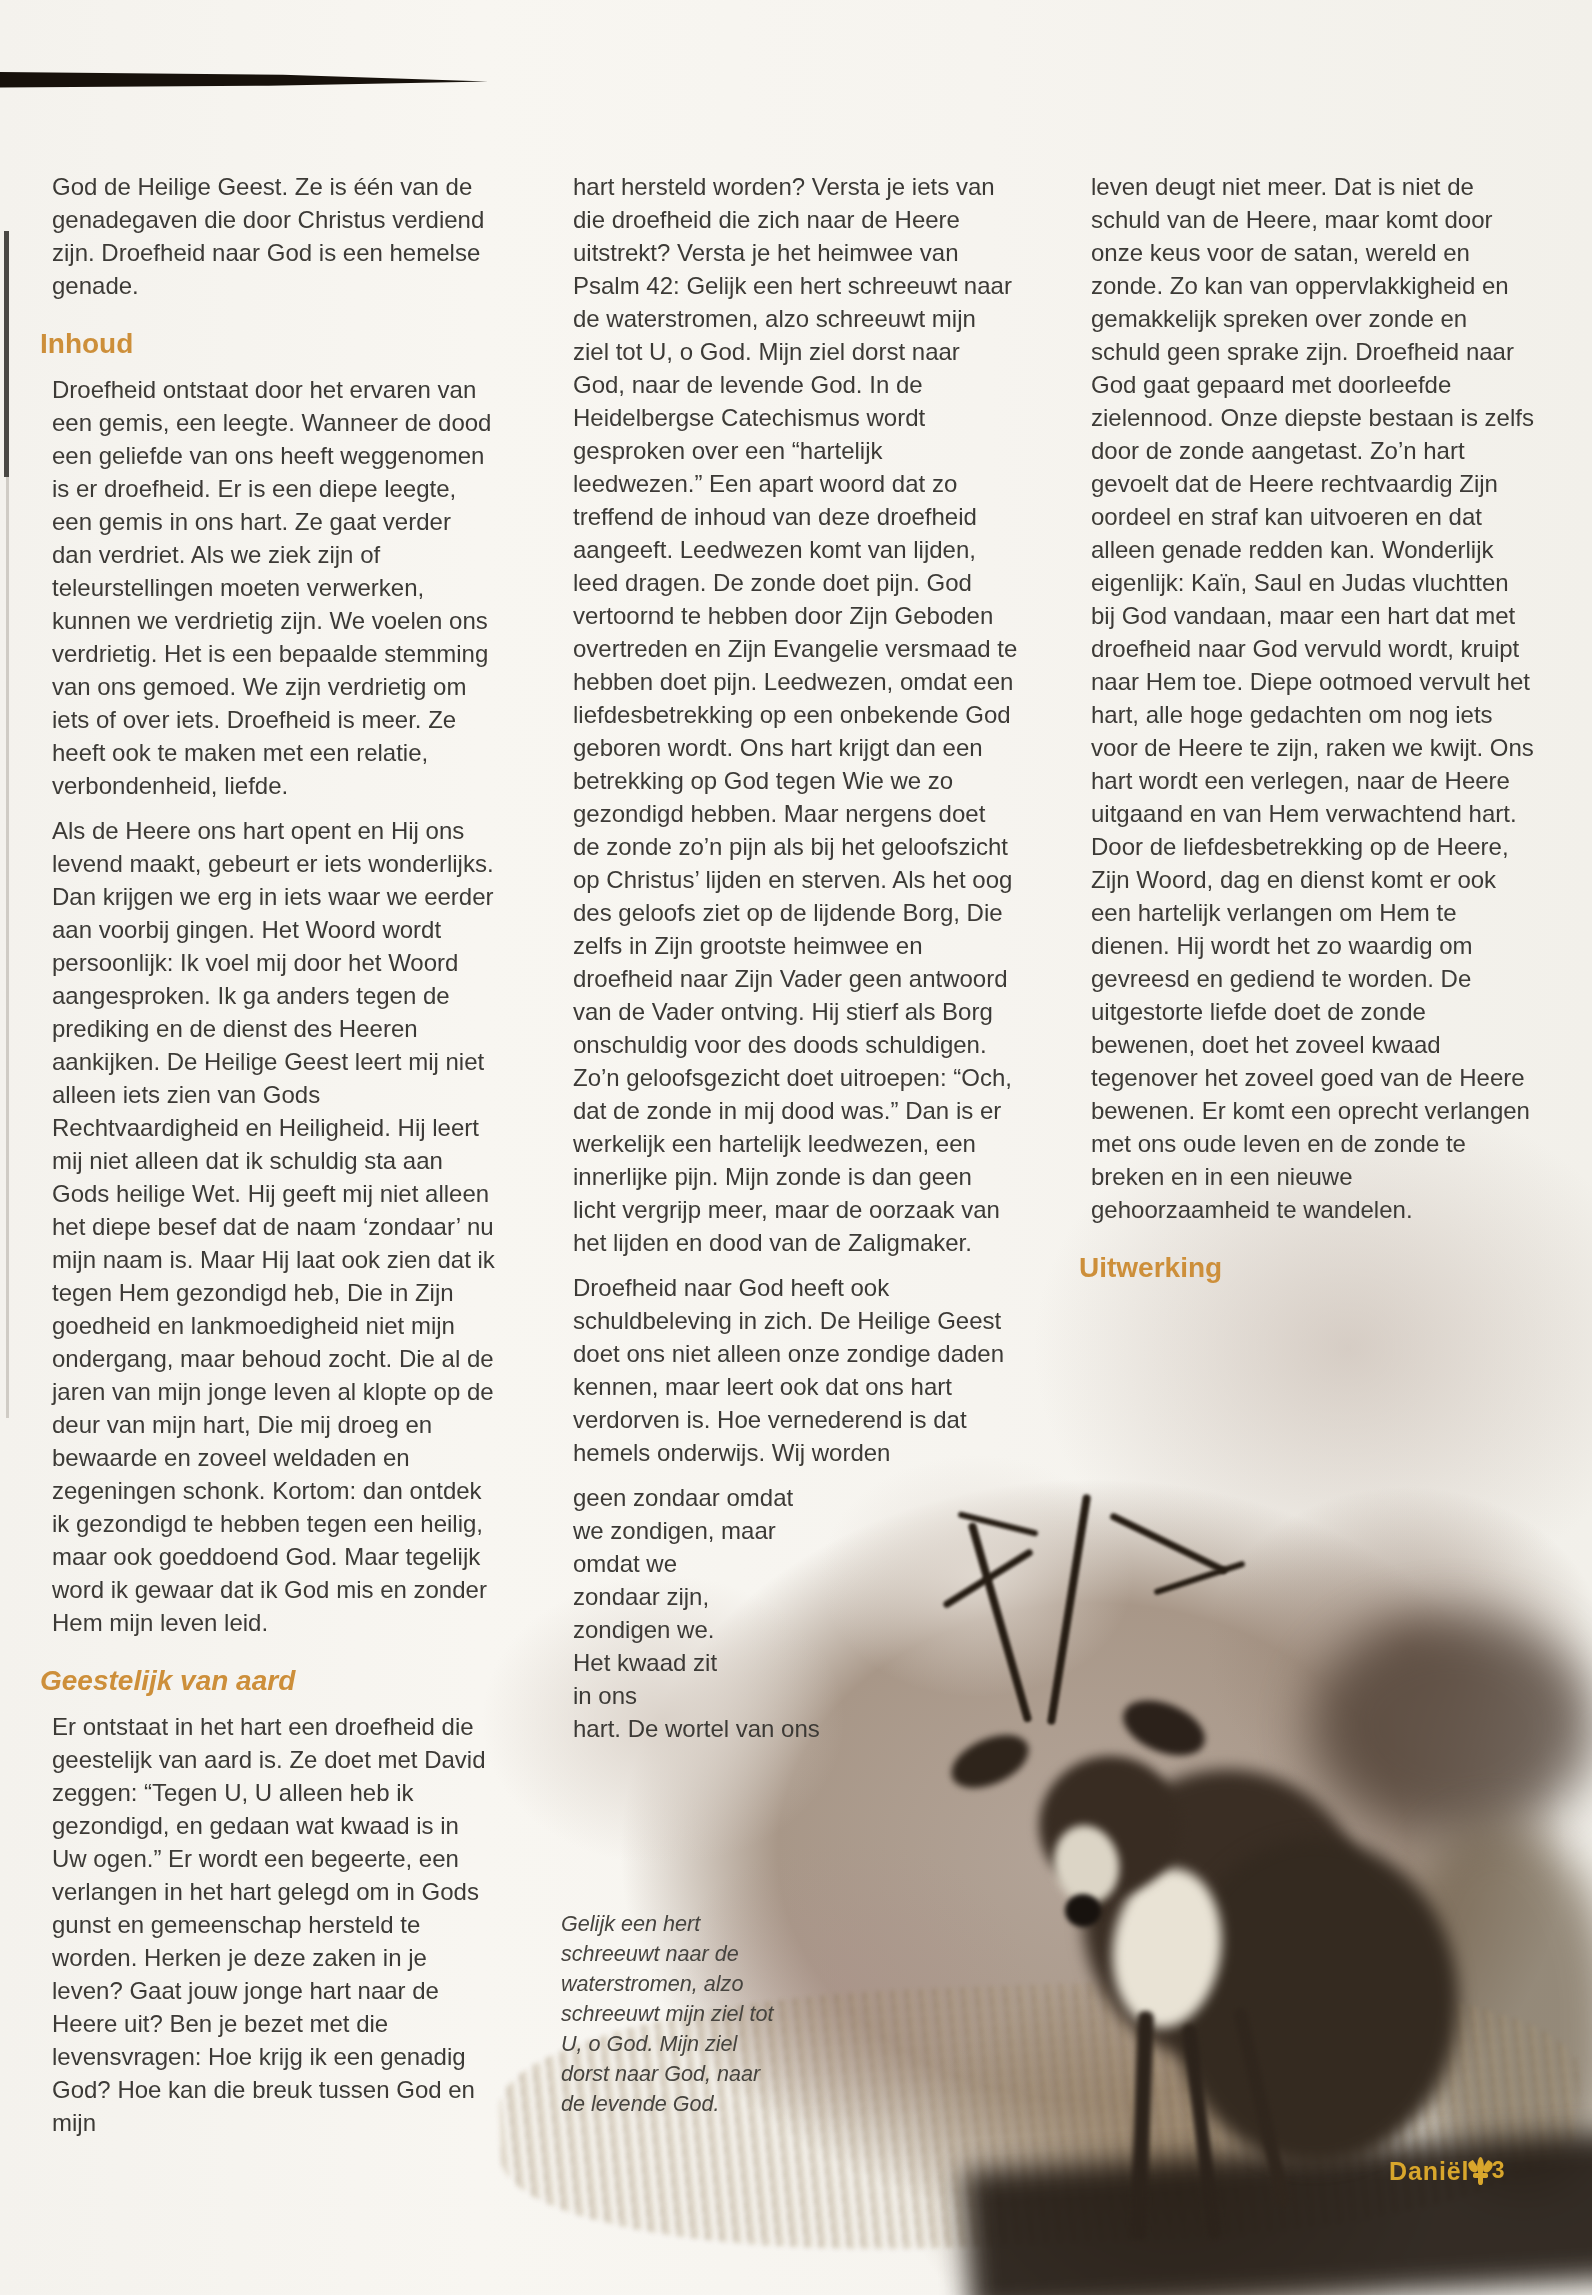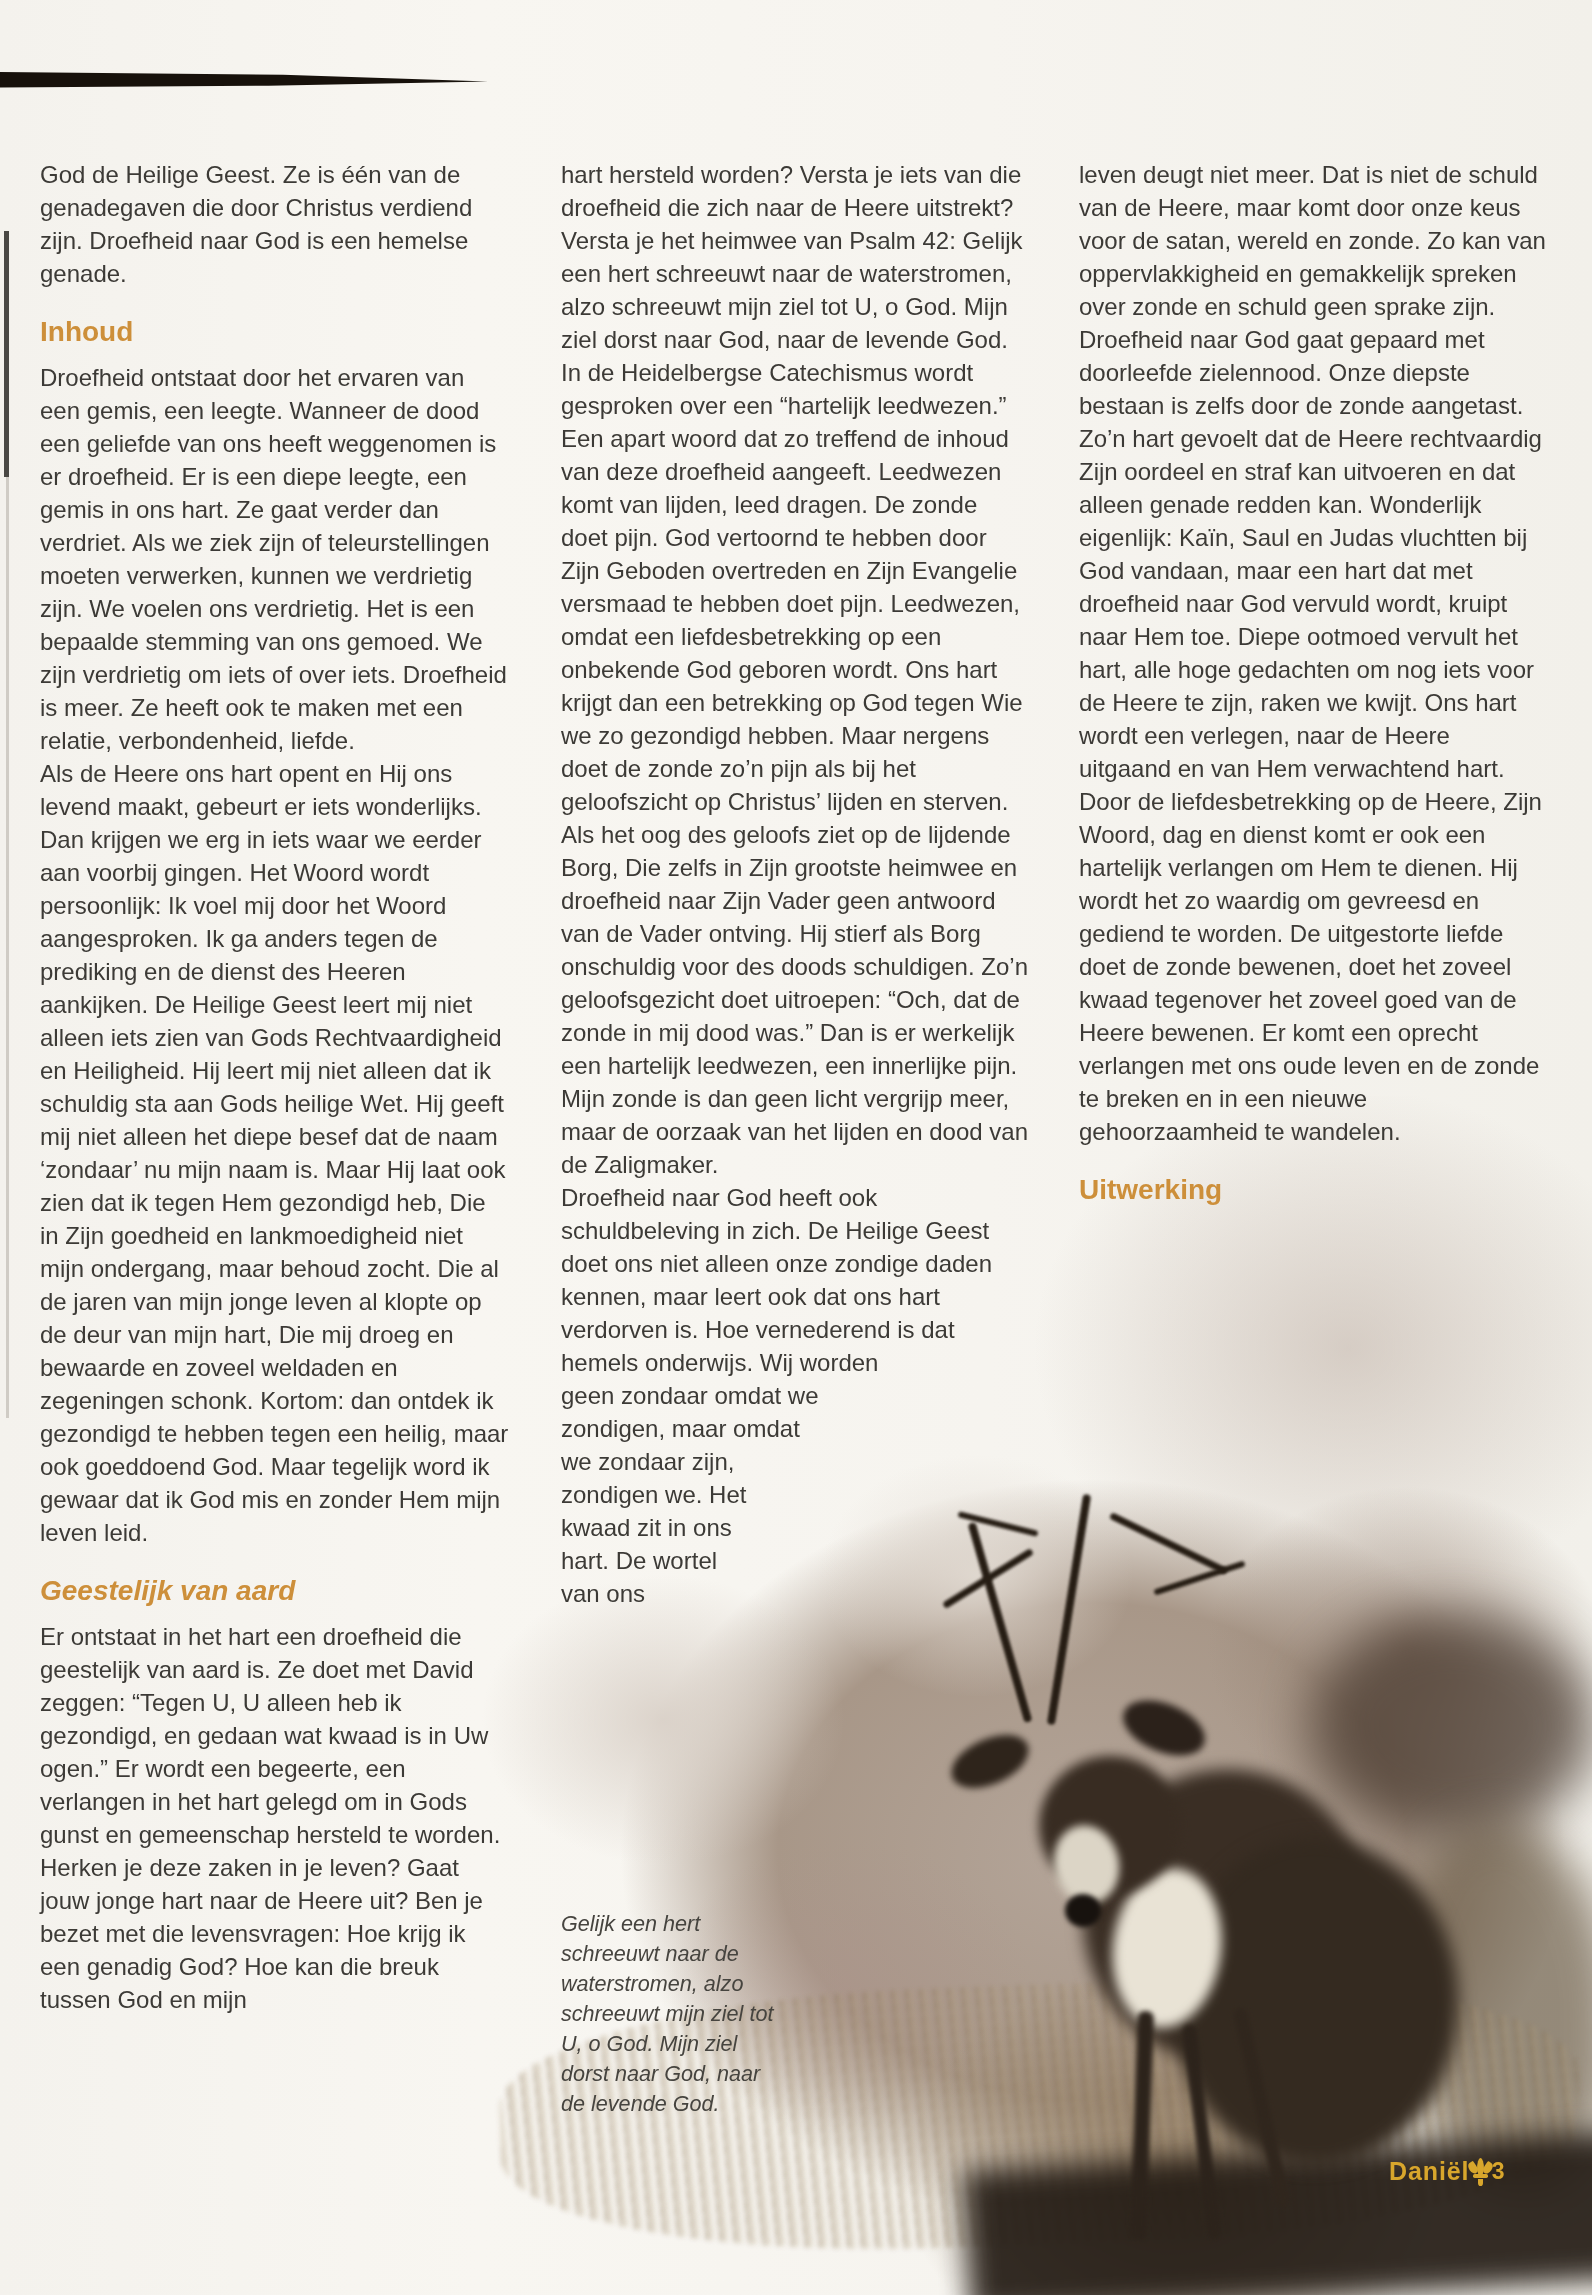--- a/index.html
+++ b/index.html
@@ -11,21 +11,21 @@
   }
   
   .topbar{position:absolute;left:0;top:72px;width:488px;height:15.5px;background:var(--bar,#17110b);
     clip-path:polygon(0 0,58% 18%,100% 62%,55% 88%,0 100%);}
   
   .edge-dark{position:absolute;left:4.3px;top:231px;width:5.2px;height:246px;background:#2c2a26;opacity:.85;}
   .edge-soft{position:absolute;left:6px;top:477px;width:2.6px;height:941px;background:#8b867c;opacity:.35;}
 
   .col{position:absolute;top:158px;width:469px;font-size:24px;line-height:33px;z-index:2;}
   #col1{left:40px;} #col2{left:561px;} #col3{left:1079px;}
-  .col p{margin:0;text-align:left;}
+  .col p{margin:12px;text-align:left;}
   .h{color:var(--accent,#cd8f3a);font-weight:bold;font-size:28px;line-height:31px;margin:26px 0 14px 0;}
   .h.hitalic{font-style:italic;}
   .it{}
 
   
   .sp-r{float:right;clear:right;height:33px;}
   .sp-l{float:left;clear:left;height:33px;}
   .wrap3{width:436px;margin-left:33px;text-align:right;}
 
   .caption{position:absolute;left:561px;top:1909px;width:220px;z-index:3;
@@ -63,21 +63,21 @@
   .nose{left:634px;top:798px;width:36px;height:33px;background:#17120e;border-radius:50%;filter:blur(2.6px);}
   .body1{left:652px;top:673px;width:285px;height:293px;background:#3a2e24;border-radius:50%;transform:rotate(14deg);filter:blur(7.8px);}
   .body2{left:742px;top:742px;width:285px;height:328px;background:#342a20;border-radius:50%;filter:blur(8.6px);}
   .rump{left:682px;top:772px;width:108px;height:160px;background:#e9e3d5;border-radius:50%;transform:rotate(7deg);filter:blur(6px);}
   .leg{background:#2c231b;border-radius:7px;filter:blur(2.6px);}
   .l1{left:703px;top:915px;width:15.5px;height:229px;transform:rotate(2deg);}
   .l2{left:764px;top:928px;width:14px;height:216px;transform:rotate(-7deg);}
   .l3{left:824px;top:910px;width:14px;height:203px;transform:rotate(-13deg);background:#30261d;}
 
   
-  .footer{position:absolute;left:1389px;top:2157px;z-index:4;display:flex;align-items:center;gap:0;
+  .footer{position:absolute;left:1389px;top:2157px;z-index:4;display:flex;align-items:flex-start;gap:0;
     color:var(--gold,#d8a62c);font-weight:bold;}
   .footer .mag{font-size:25px;letter-spacing:0.9px;}
   .footer .num{font-size:23px;}
   .fleur{position:relative;width:22.4px;height:28px;}
   .fleur i{position:absolute;background:var(--gold,#d8a62c);display:block;}
   .f-mid{left:7.8px;top:0;width:7px;height:17.3px;border-radius:50% 50% 50% 50%/65% 65% 35% 35%;}
   .f-l{left:0;top:4.3px;width:7.8px;height:12px;border-radius:50% 10% 50% 50%;transform:rotate(-35deg);}
   .f-r{left:14.7px;top:4.3px;width:7.8px;height:12px;border-radius:10% 50% 50% 50%;transform:rotate(35deg);}
   .f-band{left:3.5px;top:16.4px;width:15.5px;height:4.3px;border-radius:1.7px;}
   .f-tail{left:8.6px;top:21px;width:5.2px;height:7px;border-radius:0 0 50% 50%;}

